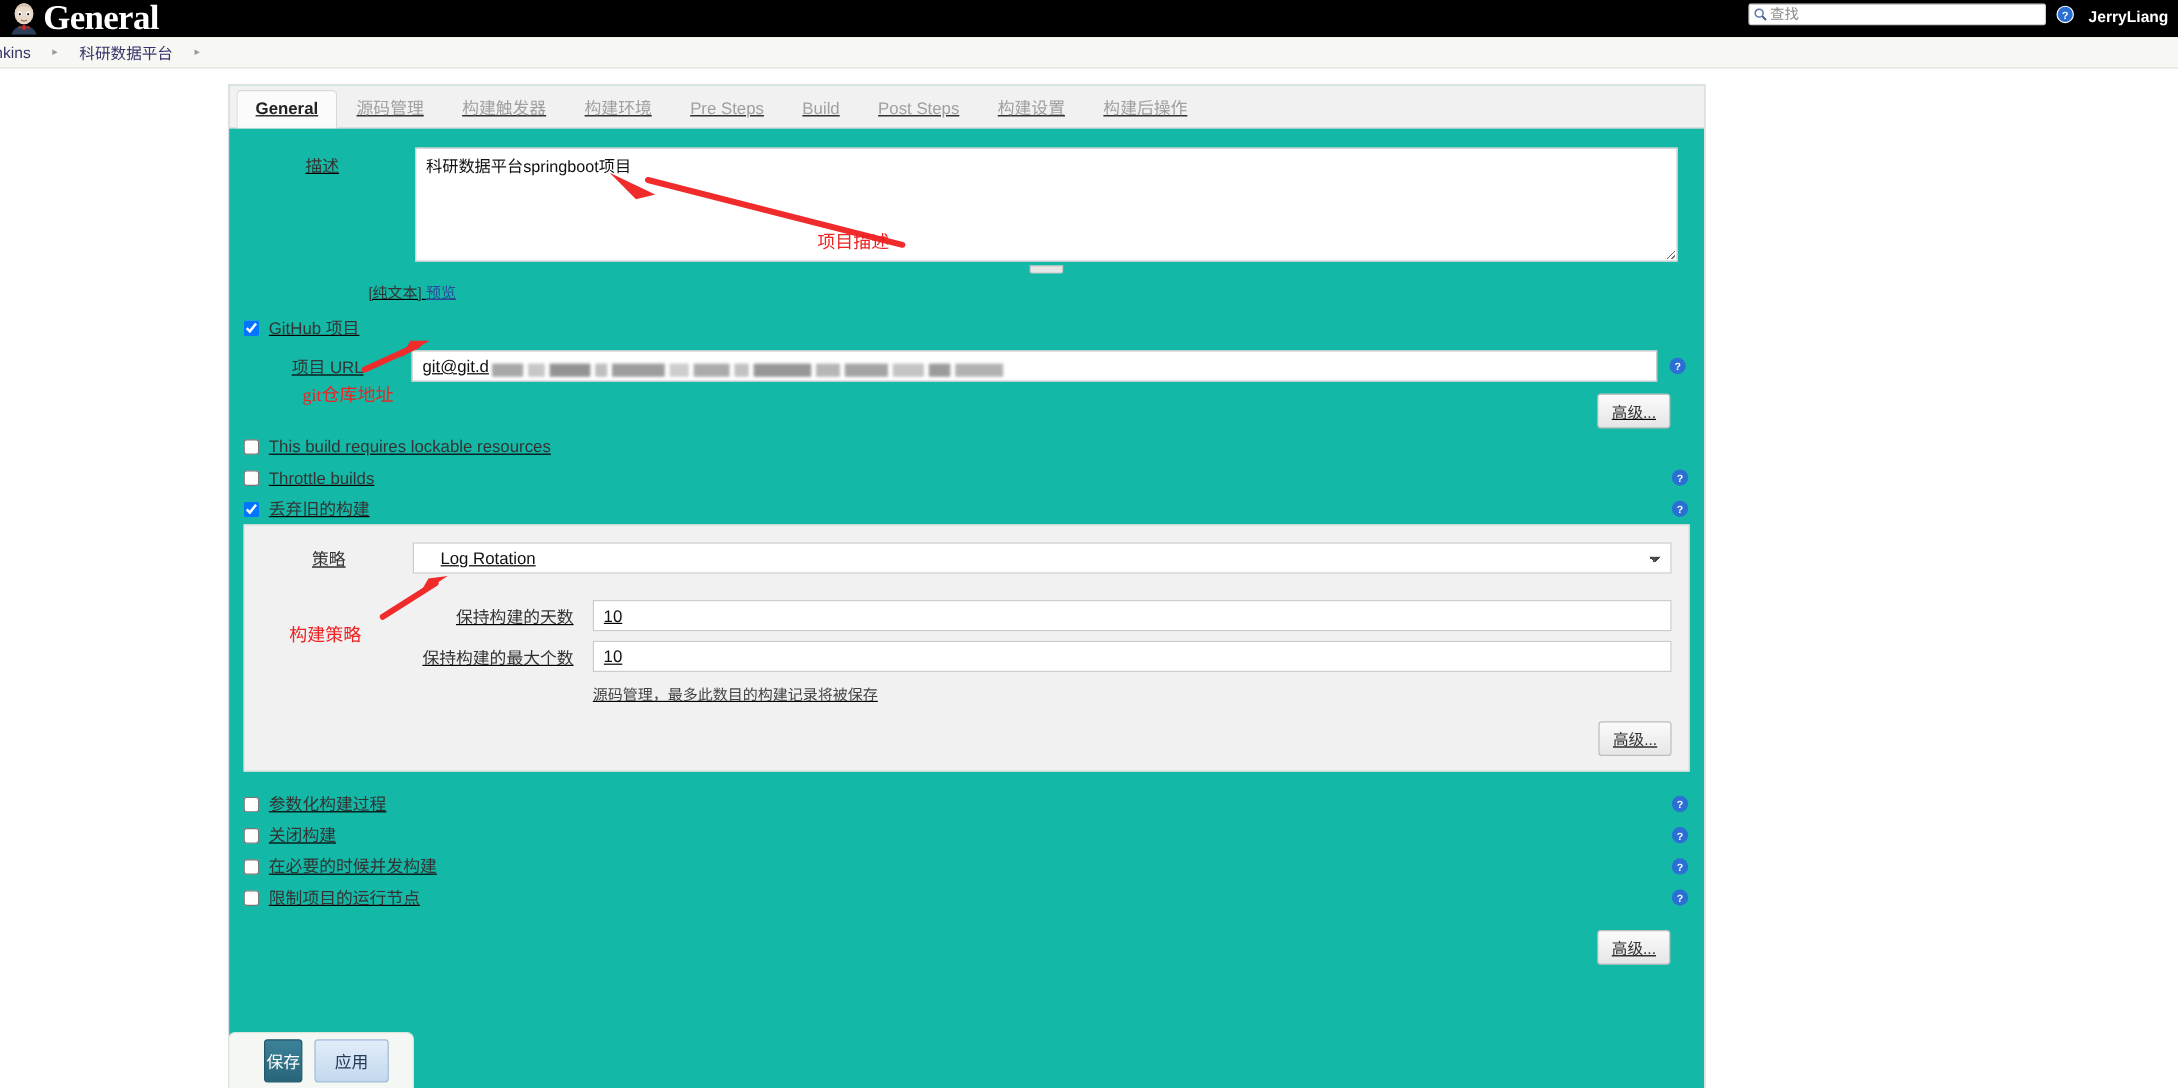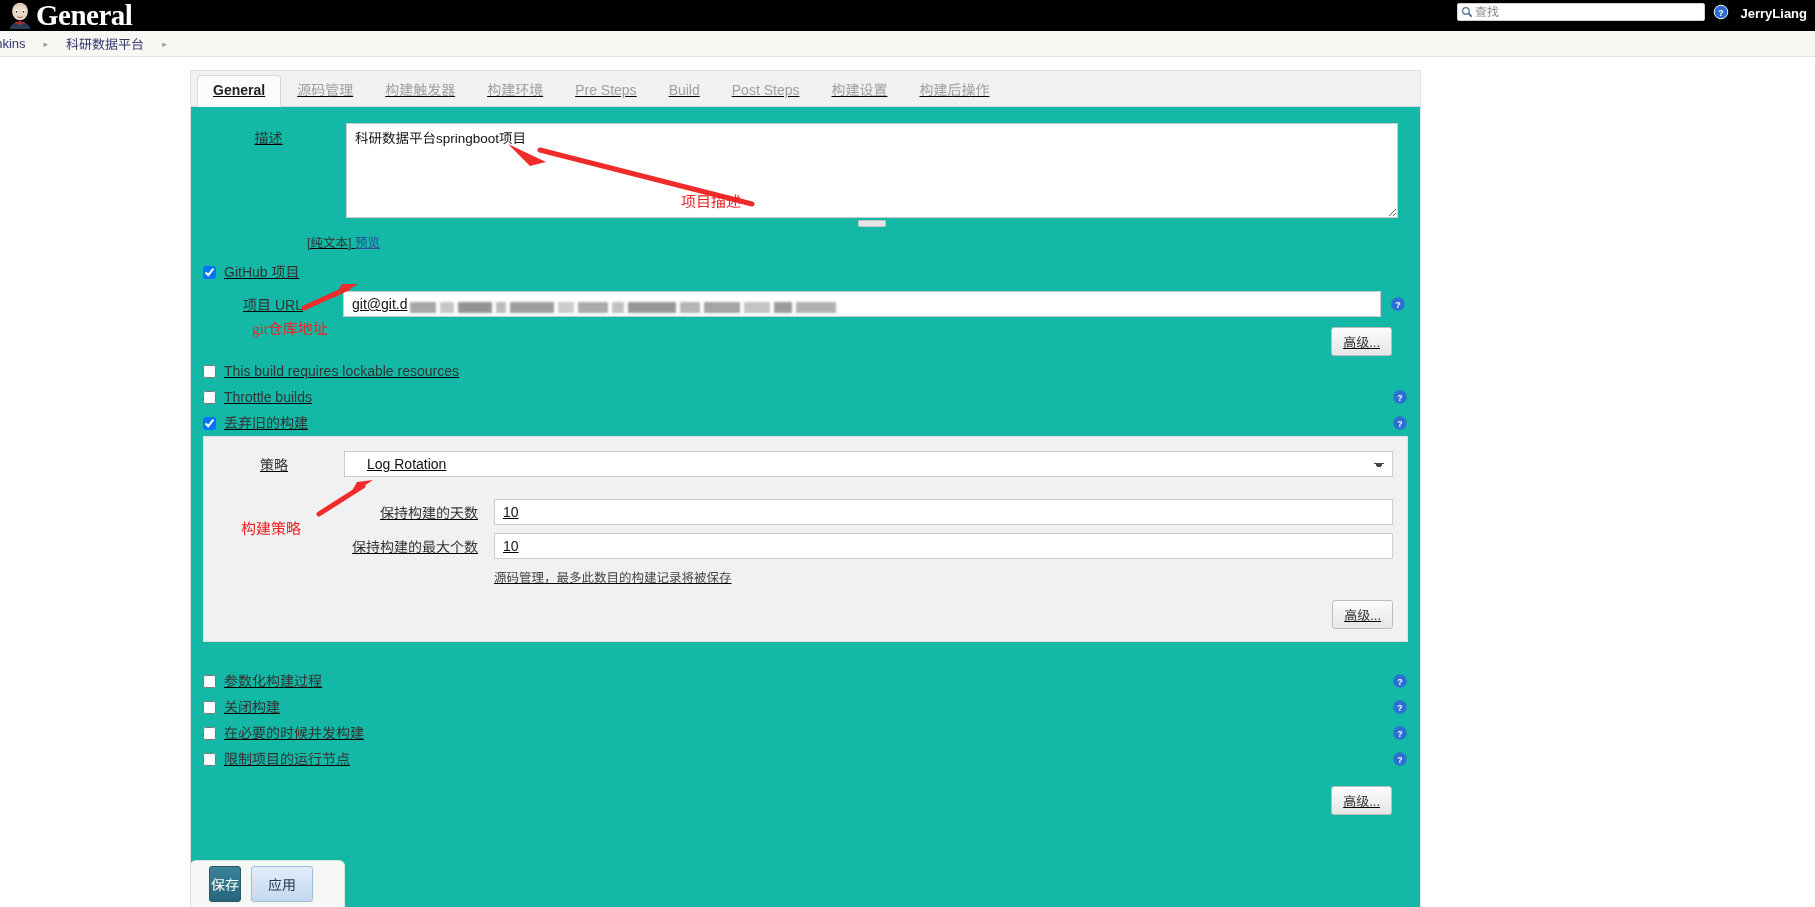--- a/index.html
+++ b/index.html
@@ -322,20 +322,21 @@
   .btn-save {
     background: #2e7186;
     background-image: linear-gradient(#3b8299, #28657a);
     color: #ffffff;
     border: 1px solid #24596b;
     border-radius: 3px;
     font-size: 14px;
     font-family: Liberation Sans, sans-serif;
     padding: 7px 1px;
     cursor: pointer;
+    margin-left: 11px;
   }
   .btn-apply {
     background: #cfe0f2;
     background-image: linear-gradient(#e2edf9, #c3d8ef);
     color: #243b55;
     border: 1px solid #9fbcd9;
     border-radius: 3px;
     font-size: 14px;
     font-family: "Liberation Sans", sans-serif;
     padding: 7px 16px;
@@ -504,21 +505,21 @@
           <div class="sub-label wide">保持构建的最大个数</div>
           <input class="txt-input" type="text" value="10" style="">
         </div>
         <div class="help-note">源码管理，最多此数目的构建记录将被保存</div>
 
         <div class="adv-btn-row">
           <button class="adv-btn">高级...</button>
         </div>
       </div>
 
-      <div style="margin-top:26px;">
+      <div style="margin-top:14px;">
         <div class="cb-row">
           <input class="cbx" type="checkbox" style="">
           <span class="cb-label">参数化构建过程</span>
           <svg class="help-btn" viewBox="0 0 20 20">
             <circle cx="10" cy="10" r="8.5" fill="#2b6fd4"></circle>
             <text x="10" y="14.5" font-size="11" font-family="Liberation Sans, sans-serif" font-weight="bold" fill="#ffffff" text-anchor="middle">?</text>
           </svg>
         </div>
         <div class="cb-row">
           <input class="cbx" type="checkbox" style="">

